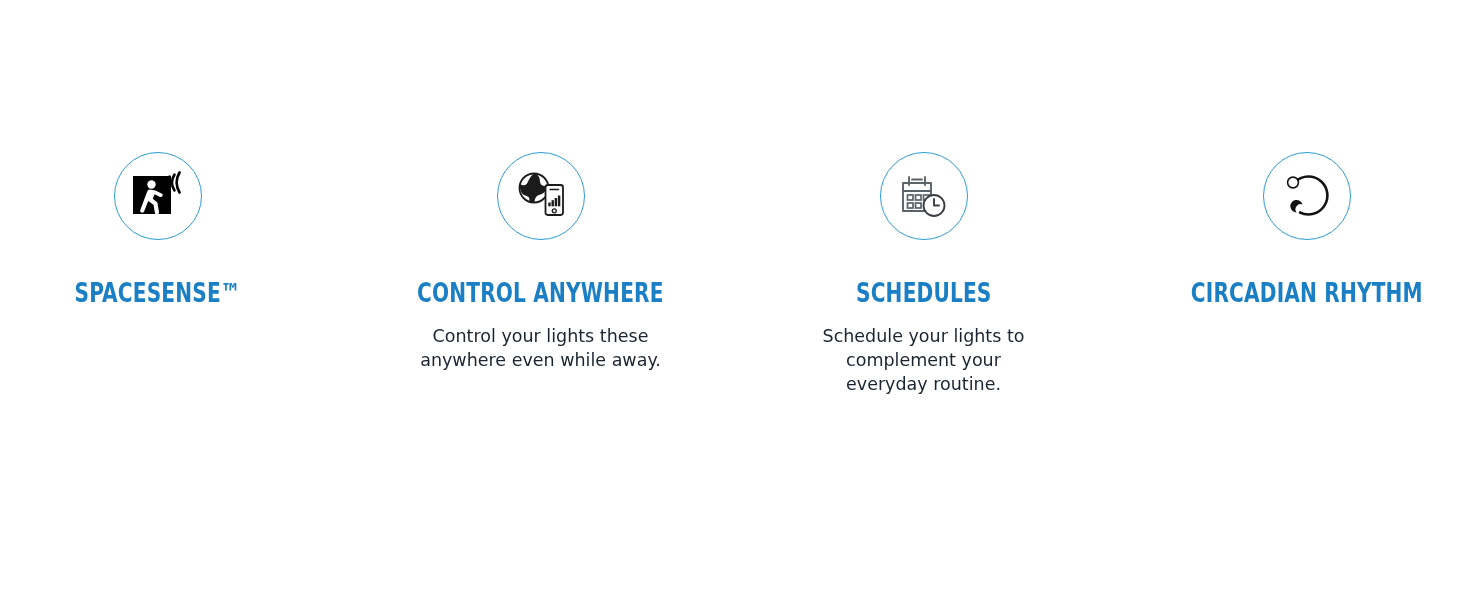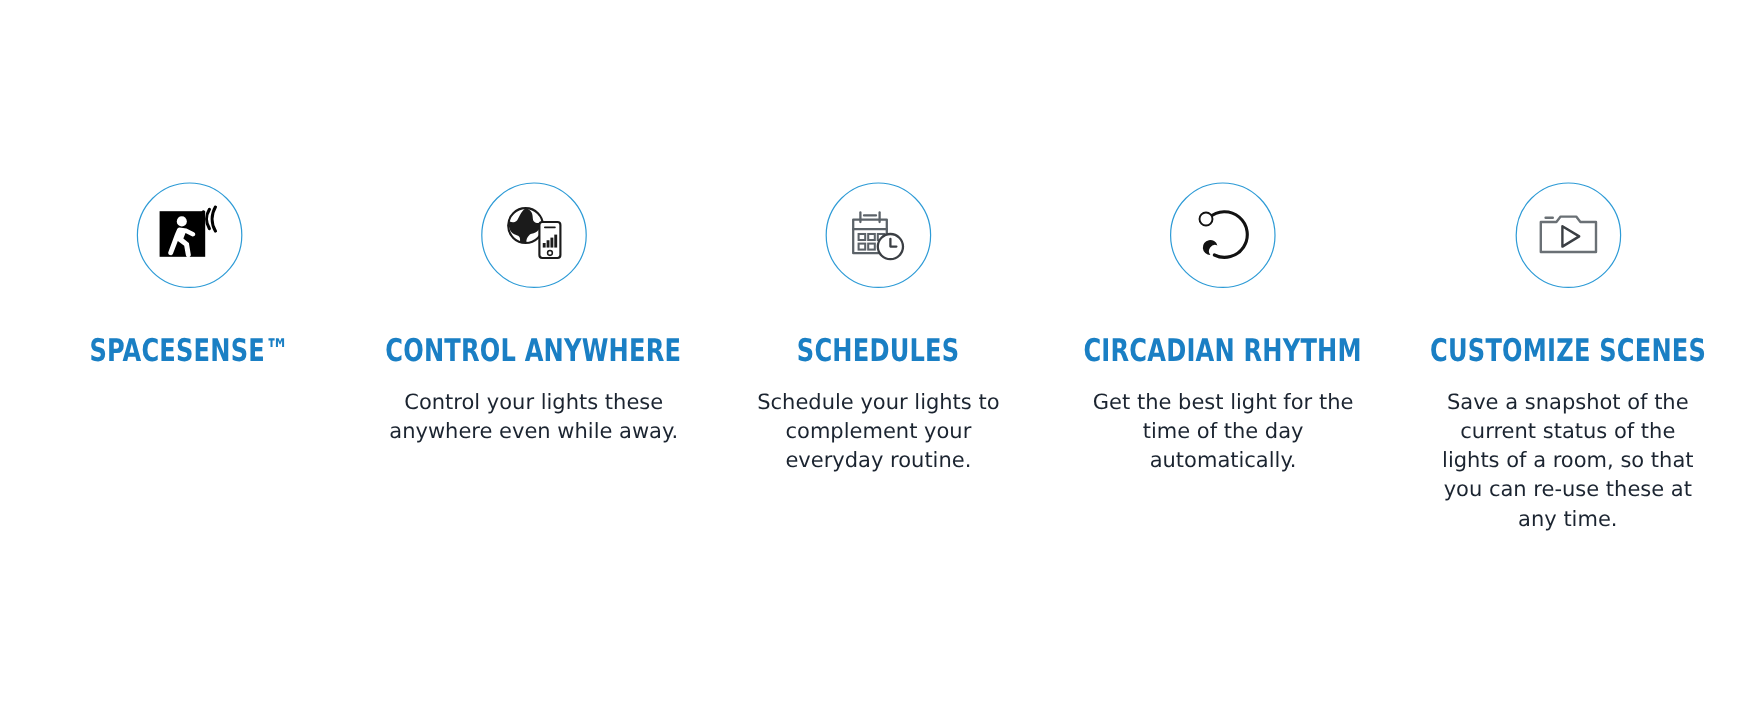--- a/index.html
+++ b/index.html
@@ -170,33 +170,17 @@
       <div class="icon-ring">
         <span>
           <svg width="52" height="50" viewBox="0 0 52 50" xmlns="http://www.w3.org/2000/svg">
             <path d="M14.5 10.5 A19 19 0 1 1 19 41.5" fill="none" stroke="#121212" stroke-width="2.6" stroke-linecap="round"></path>
             <circle cx="12" cy="11.5" r="5.4" fill="#ffffff" stroke="#121212" stroke-width="1.6"></circle>
             <path d="M21.5 33.5 A6.2 6.2 0 1 0 15.6 41.4 A5.1 5.1 0 0 1 21.5 33.5 Z" fill="#121212"></path>
           </svg>
         </span>
       </div>
       <div class="feature-title">CIRCADIAN RHYTHM</div>
-      <div class="feature-desc">Get the best light for the time of the day automatically.</div>
     </div>
 
-    <div class="feature-card card-5">
-      <div class="icon-ring">
-        <span>
-          <svg width="52" height="48" viewBox="0 0 52 48" xmlns="http://www.w3.org/2000/svg">
-            <g fill="none" stroke="#6a7075" stroke-width="2" stroke-linejoin="round" stroke-linecap="round">
-              <path d="M3 38 L3 13 L16 13 L19.5 8.5 L32.5 8.5 L36 13 L49 13 L49 38 Z"></path>
-              <line x1="7" y1="9.5" x2="13" y2="9.5"></line>
-            </g>
-            <path d="M21 16.5 L35 25 L21 33.5 Z" fill="none" stroke="#3b3f44" stroke-width="2" stroke-linejoin="round"></path>
-          </svg>
-        </span>
-      </div>
-      <div class="feature-title">CUSTOMIZE SCENES</div>
-      <div class="feature-desc">Save a snapshot of the current status of the lights of a room, so that you can re-use these at any time.</div>
-    </div>
 
   </div>
 </div>
 
 </body></html>

